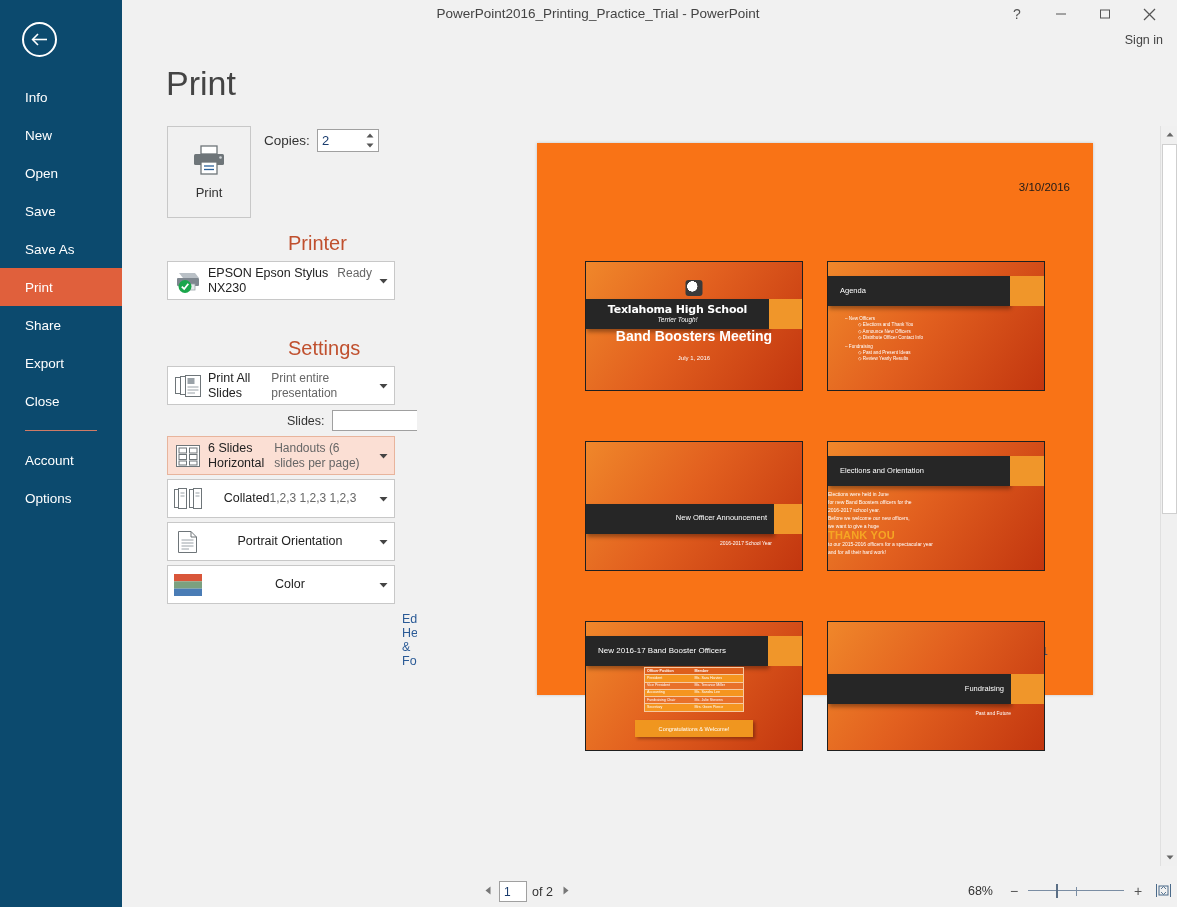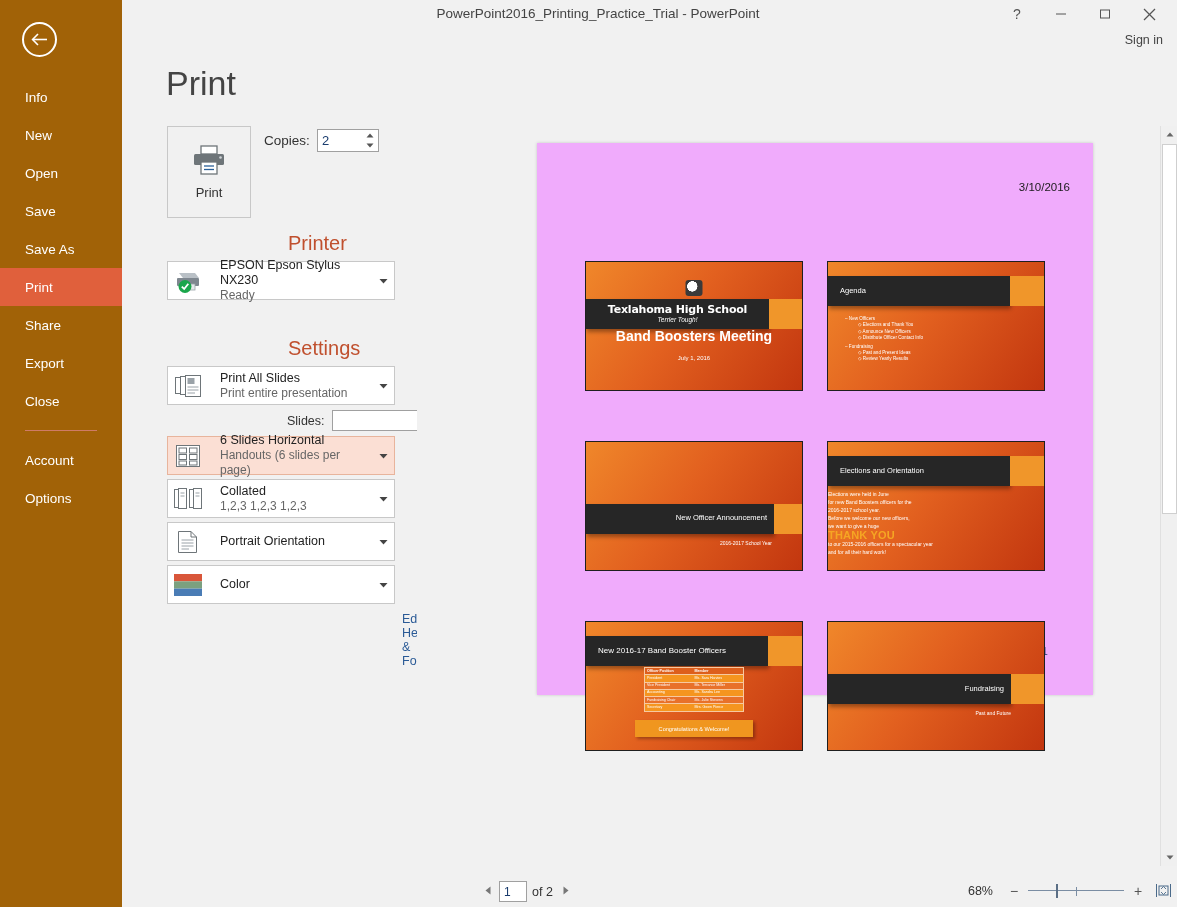--- a/index.html
+++ b/index.html
@@ -27,21 +27,21 @@
   }
   .wc svg { display: block; }
   .signin {
     position: absolute; right: 14px; top: 33px;
     font-size: 12.5px; color: #444;
   }
 
   
   .leftnav {
     position: absolute; left: 0; top: 0; width: 122px; height: 907px;
-    background: #a16207;
+    background: #0c4a6e;
     padding-left: 28px;
   }
   .backbtn {
     position: absolute; left: 22px; top: 22px;
     width: 35px; height: 35px; border-radius: 50%;
     border: 2px solid #ffffff; display: flex;
     align-items: center; justify-content: center;
   }
   .backbtn svg { display:block; }
   .navlist { position: absolute; left: 0; top: 78px; width: 122px; }
@@ -98,21 +98,21 @@
   .combo {
     position: absolute; left: 45px; width: 228px;
     border: 1px solid #c8c8c8; background: #fff; display: flex;
     align-items: center;
   }
   .combo.hl { background: #fbdfd4; border-color: #e8b49c; }
   .combo .cico {
     width: 40px; display: flex; align-items: center; justify-content: center;
     flex: 0 0 40px;
   }
-  .combo .ctext { flex: 1; display: flex; flex-direction: column; justify-content: flex-start; margin-left: 12px; }
+  .combo .ctext { flex: 1; display: flex; flex-direction: row; justify-content: center; }
   .combo .l1 { font-size: 12.5px; color: #222; line-height: 15px; }
   .combo .l2 { font-size: 12px; color: #666; line-height: 15px; }
   .combo .carrow { width: 22px; text-align: center; color: #444; font-size: 9px; }
   .linklike {
     position: absolute; font-size: 12.5px; color: #2a5a96; cursor: pointer;
   }
   .slides-label { position: absolute; left: 165px; top: 414px; font-size: 12.5px; color: #333; }
   .slides-input {
     position: absolute; left: 210px; top: 410px; width: 170px; height: 21px;
     border: 1px solid #a0a0a0; background: #fff;
@@ -122,21 +122,21 @@
     font-size: 12.5px; padding-left: 4px; font-family: "Liberation Sans", sans-serif;
   }
 
   
   .preview-pane {
     position: absolute; left: 417px; top: 114px; width: 760px; height: 760px;
     background: #f1f1f1;
   }
   .sheet {
     position: absolute; left: 120px; top: 29px; width: 556px; height: 552px;
-    background: #f0abfc; box-shadow: 0 0 3px rgba(0,0,0,0.18);
+    background: #f97316; box-shadow: 0 0 3px rgba(0,0,0,0.18);
   }
   .sheet-date {
     position: absolute; right: 23px; top: 38px; font-size: 11.5px; color: #1a1a1a;
   }
   .sheet-pageno {
     position: absolute; right: 45px; bottom: 38px; font-size: 11.5px; color: #1a3c6e;
   }
   .slidegrid {
     position: absolute; left: 48px; top: 118px; width: 460px;
   }

